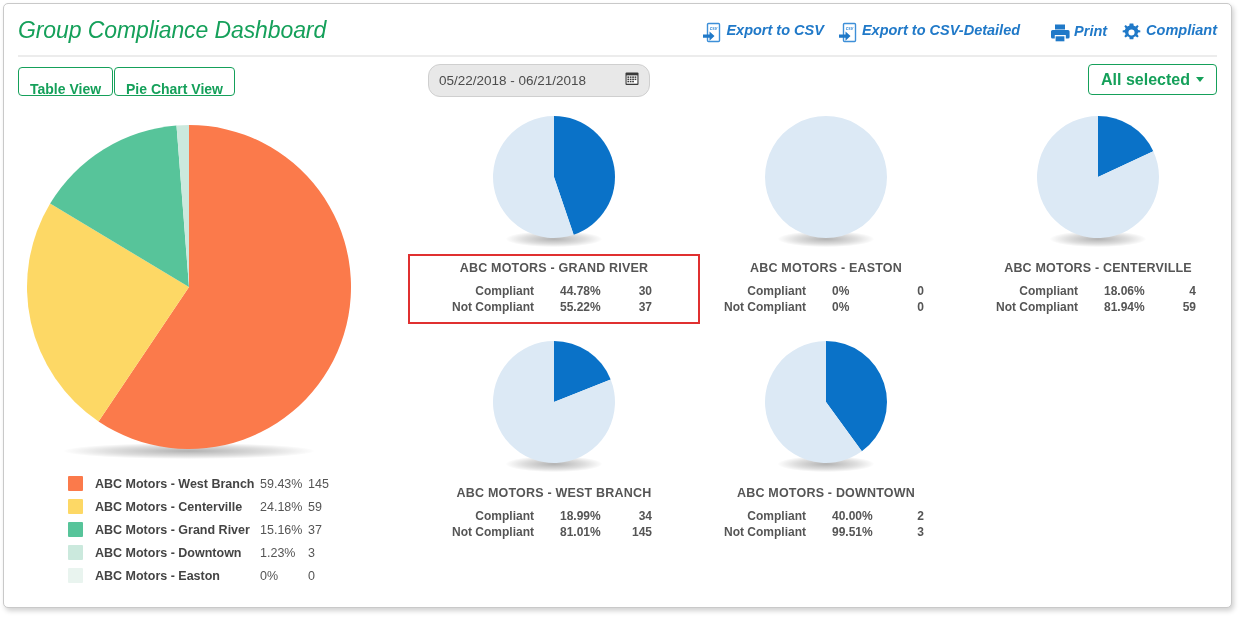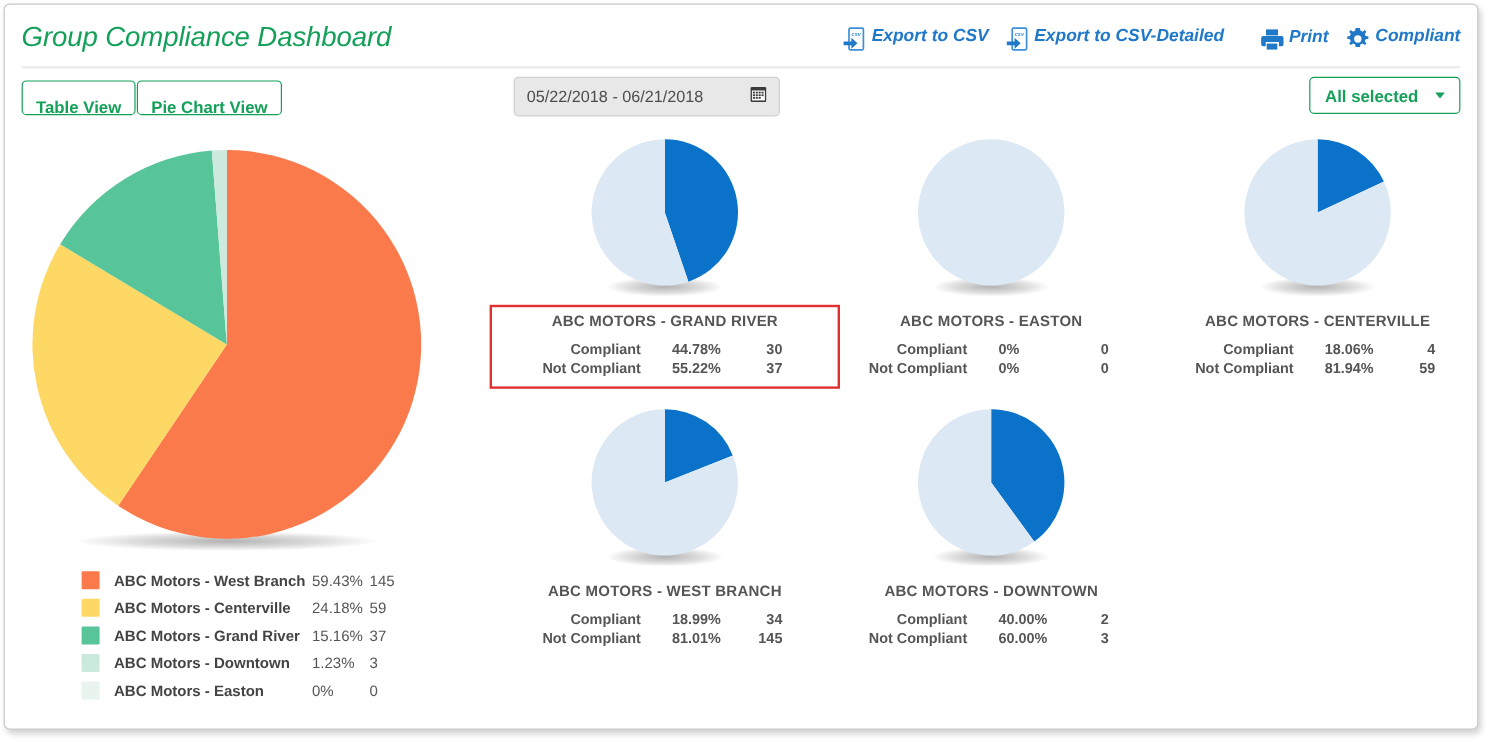--- a/index.html
+++ b/index.html
@@ -99,21 +99,21 @@
   #btn-pie   { left: 110px; }
 
   .daterange {
     position: absolute;
     left: 424px;
     top: 6px;
     width: 222px;
     height: 33px;
     background: #e8e8e8;
     border: 1px solid #cfcfcf;
-    border-radius: 4px;
+    border-radius: 12px;
     box-sizing: border-box;
     display: flex;
     align-items: center;
     padding: 0 10px;
     cursor: pointer;
   }
   .daterange .dr-text {
     flex: 1;
     font-size: 13.5px;
     color: #4c4c4c;
@@ -122,26 +122,26 @@
   .selbtn {
     position: absolute;
     right: 14px;
     top: 6px;
     height: 31px;
     padding: 0 12px;
     border: 1px solid #15a05a;
     border-radius: 4px;
     background: #ffffff;
     color: #15a05a;
-    font-size: 14px;
+    font-size: 16px;
     font-weight: bold;
     font-family: "Liberation Sans", sans-serif;
     display: flex;
     align-items: center;
-    gap: 14px;
+    gap: 6px;
     cursor: pointer;
     box-sizing: border-box;
     justify-content: flex-end;
   }
   .caret {
     width: 0; height: 0;
     border-left: 4.5px solid transparent;
     border-right: 4.5px solid transparent;
     border-top: 5.5px solid #15a05a;
   }
@@ -507,21 +507,21 @@
             <div class="card-title">ABC MOTORS - DOWNTOWN</div>
             <table class="card-table">
               <tbody>
                 <tr>
                   <td class="ct-label">Compliant</td>
                   <td class="ct-pct">40.00%</td>
                   <td class="ct-cnt">2</td>
                 </tr>
                 <tr>
                   <td class="ct-label">Not Compliant</td>
-                  <td class="ct-pct">60.00%</td>
+                  <td class="ct-pct">99.51%</td>
                   <td class="ct-cnt">3</td>
                 </tr>
               </tbody>
             </table>
           </div>
         </div>
       </div>
 
   </div>
 </div>

